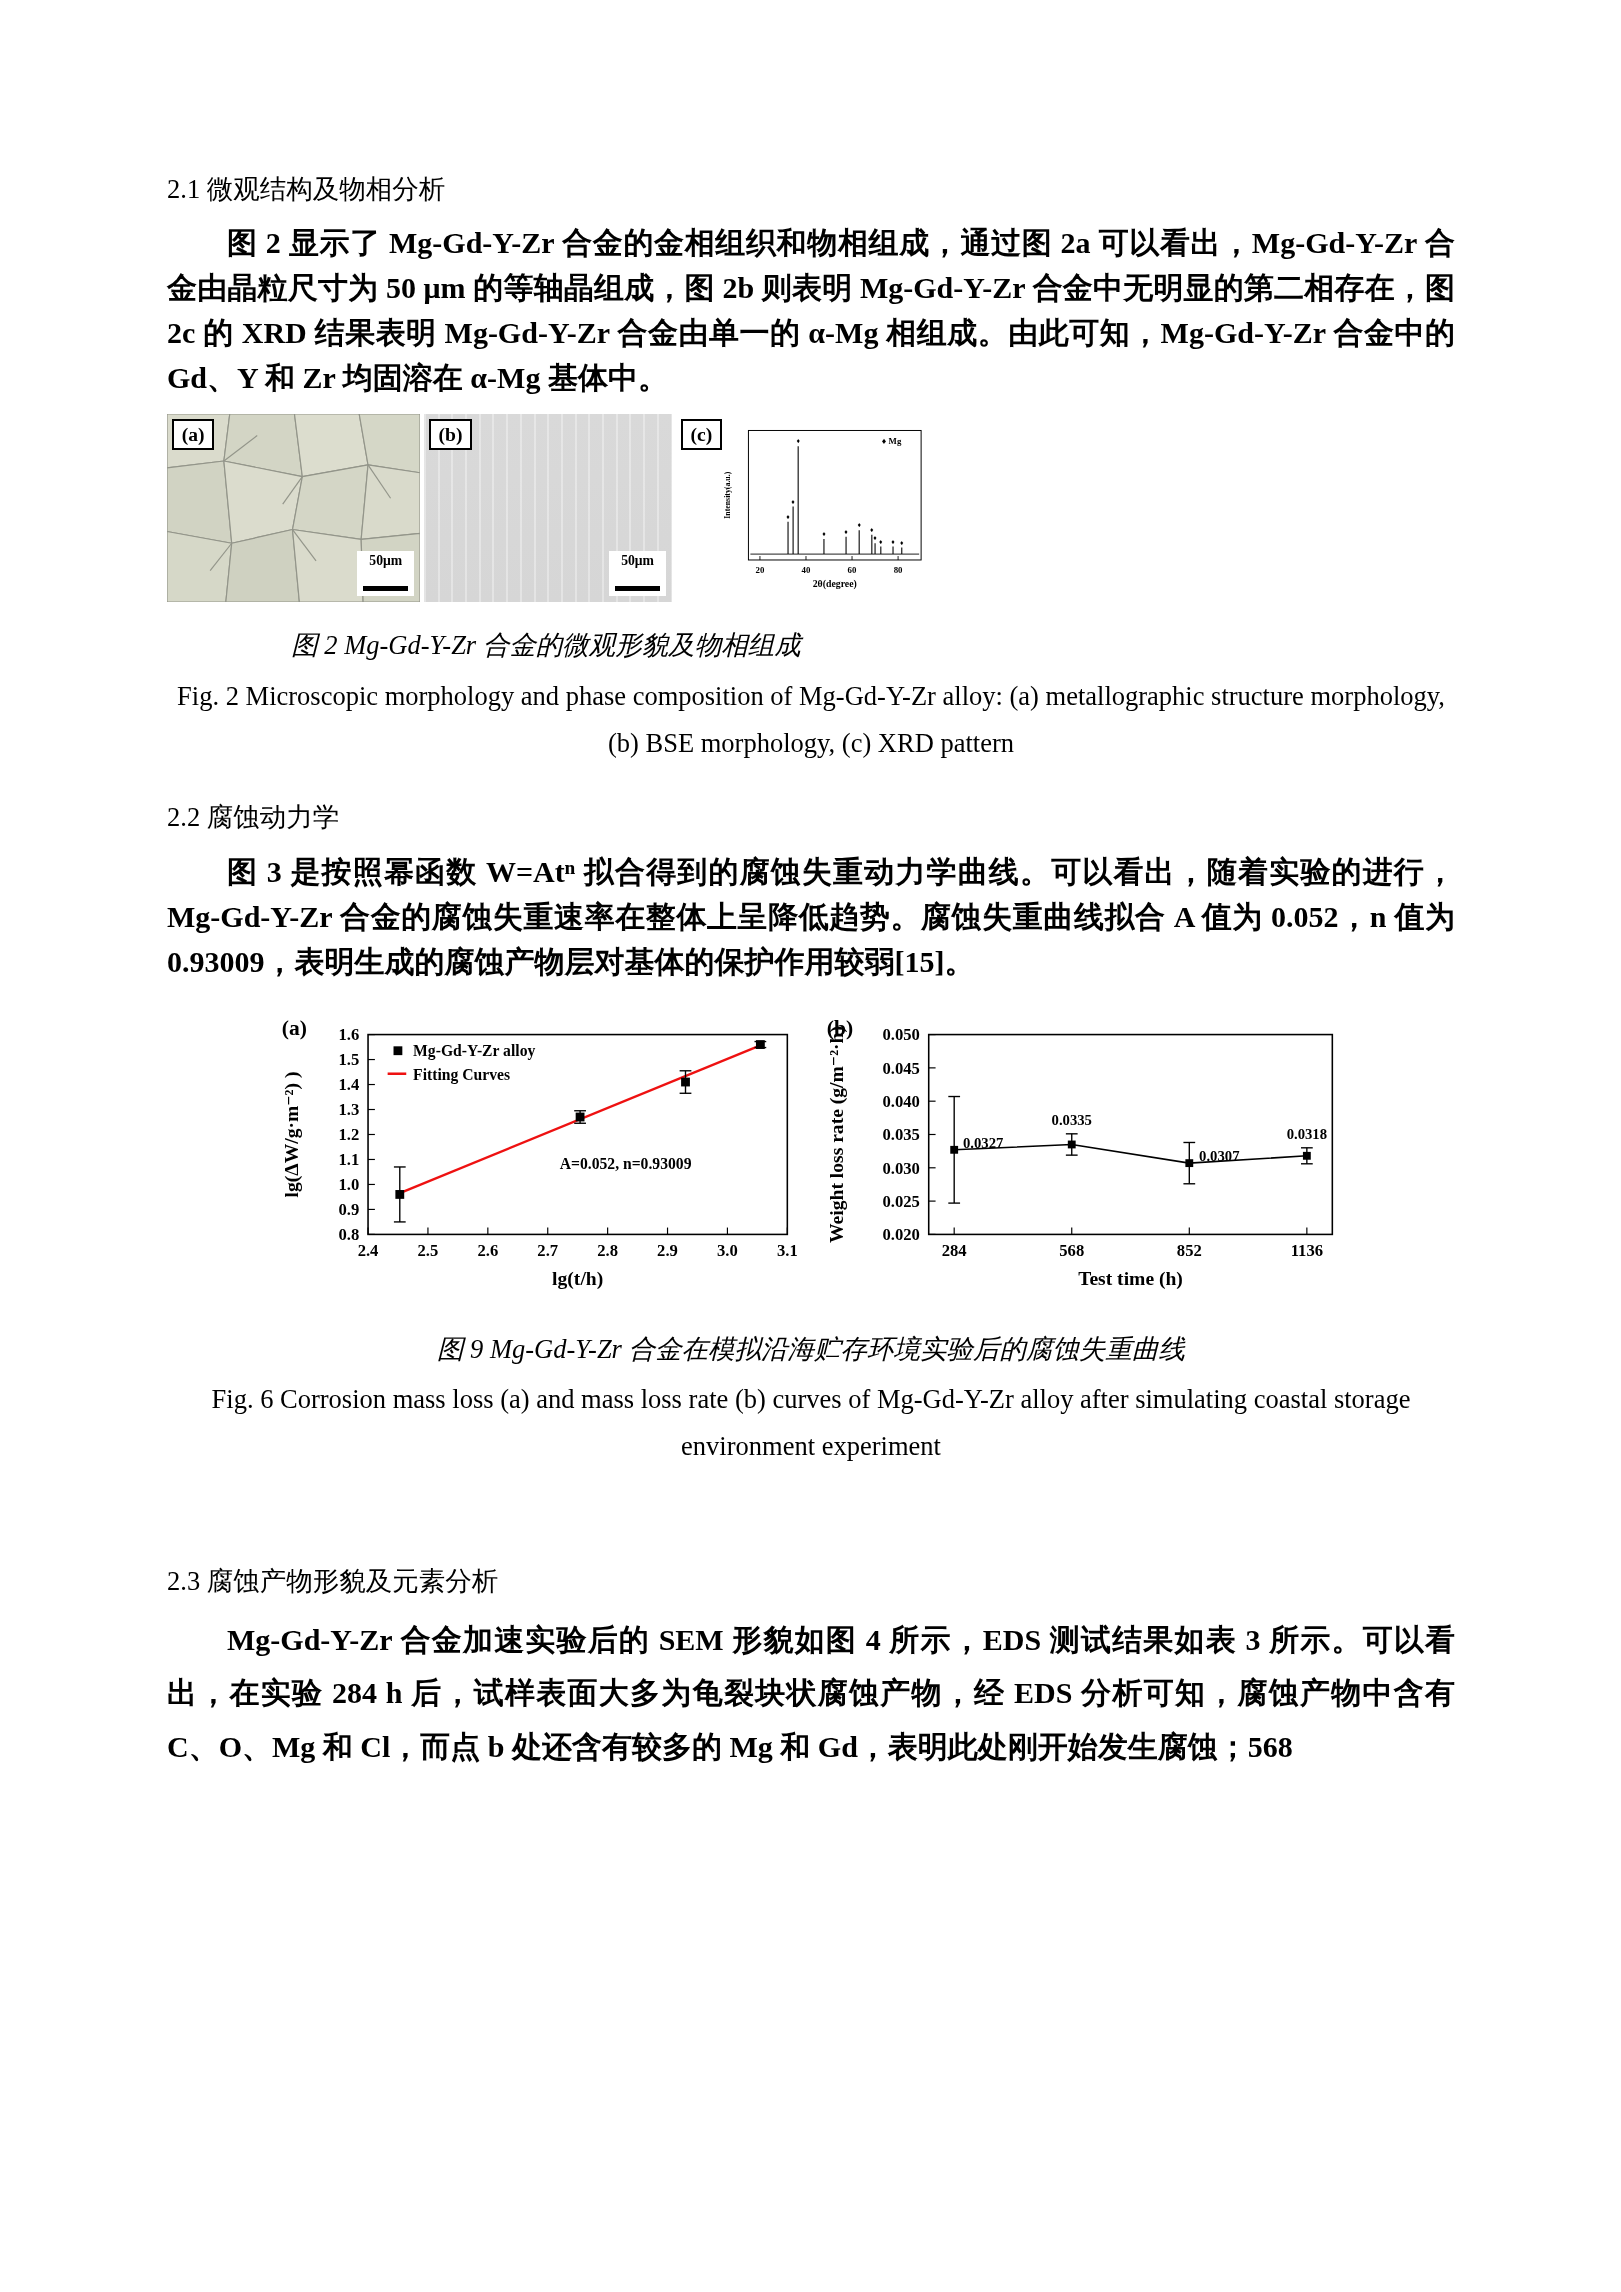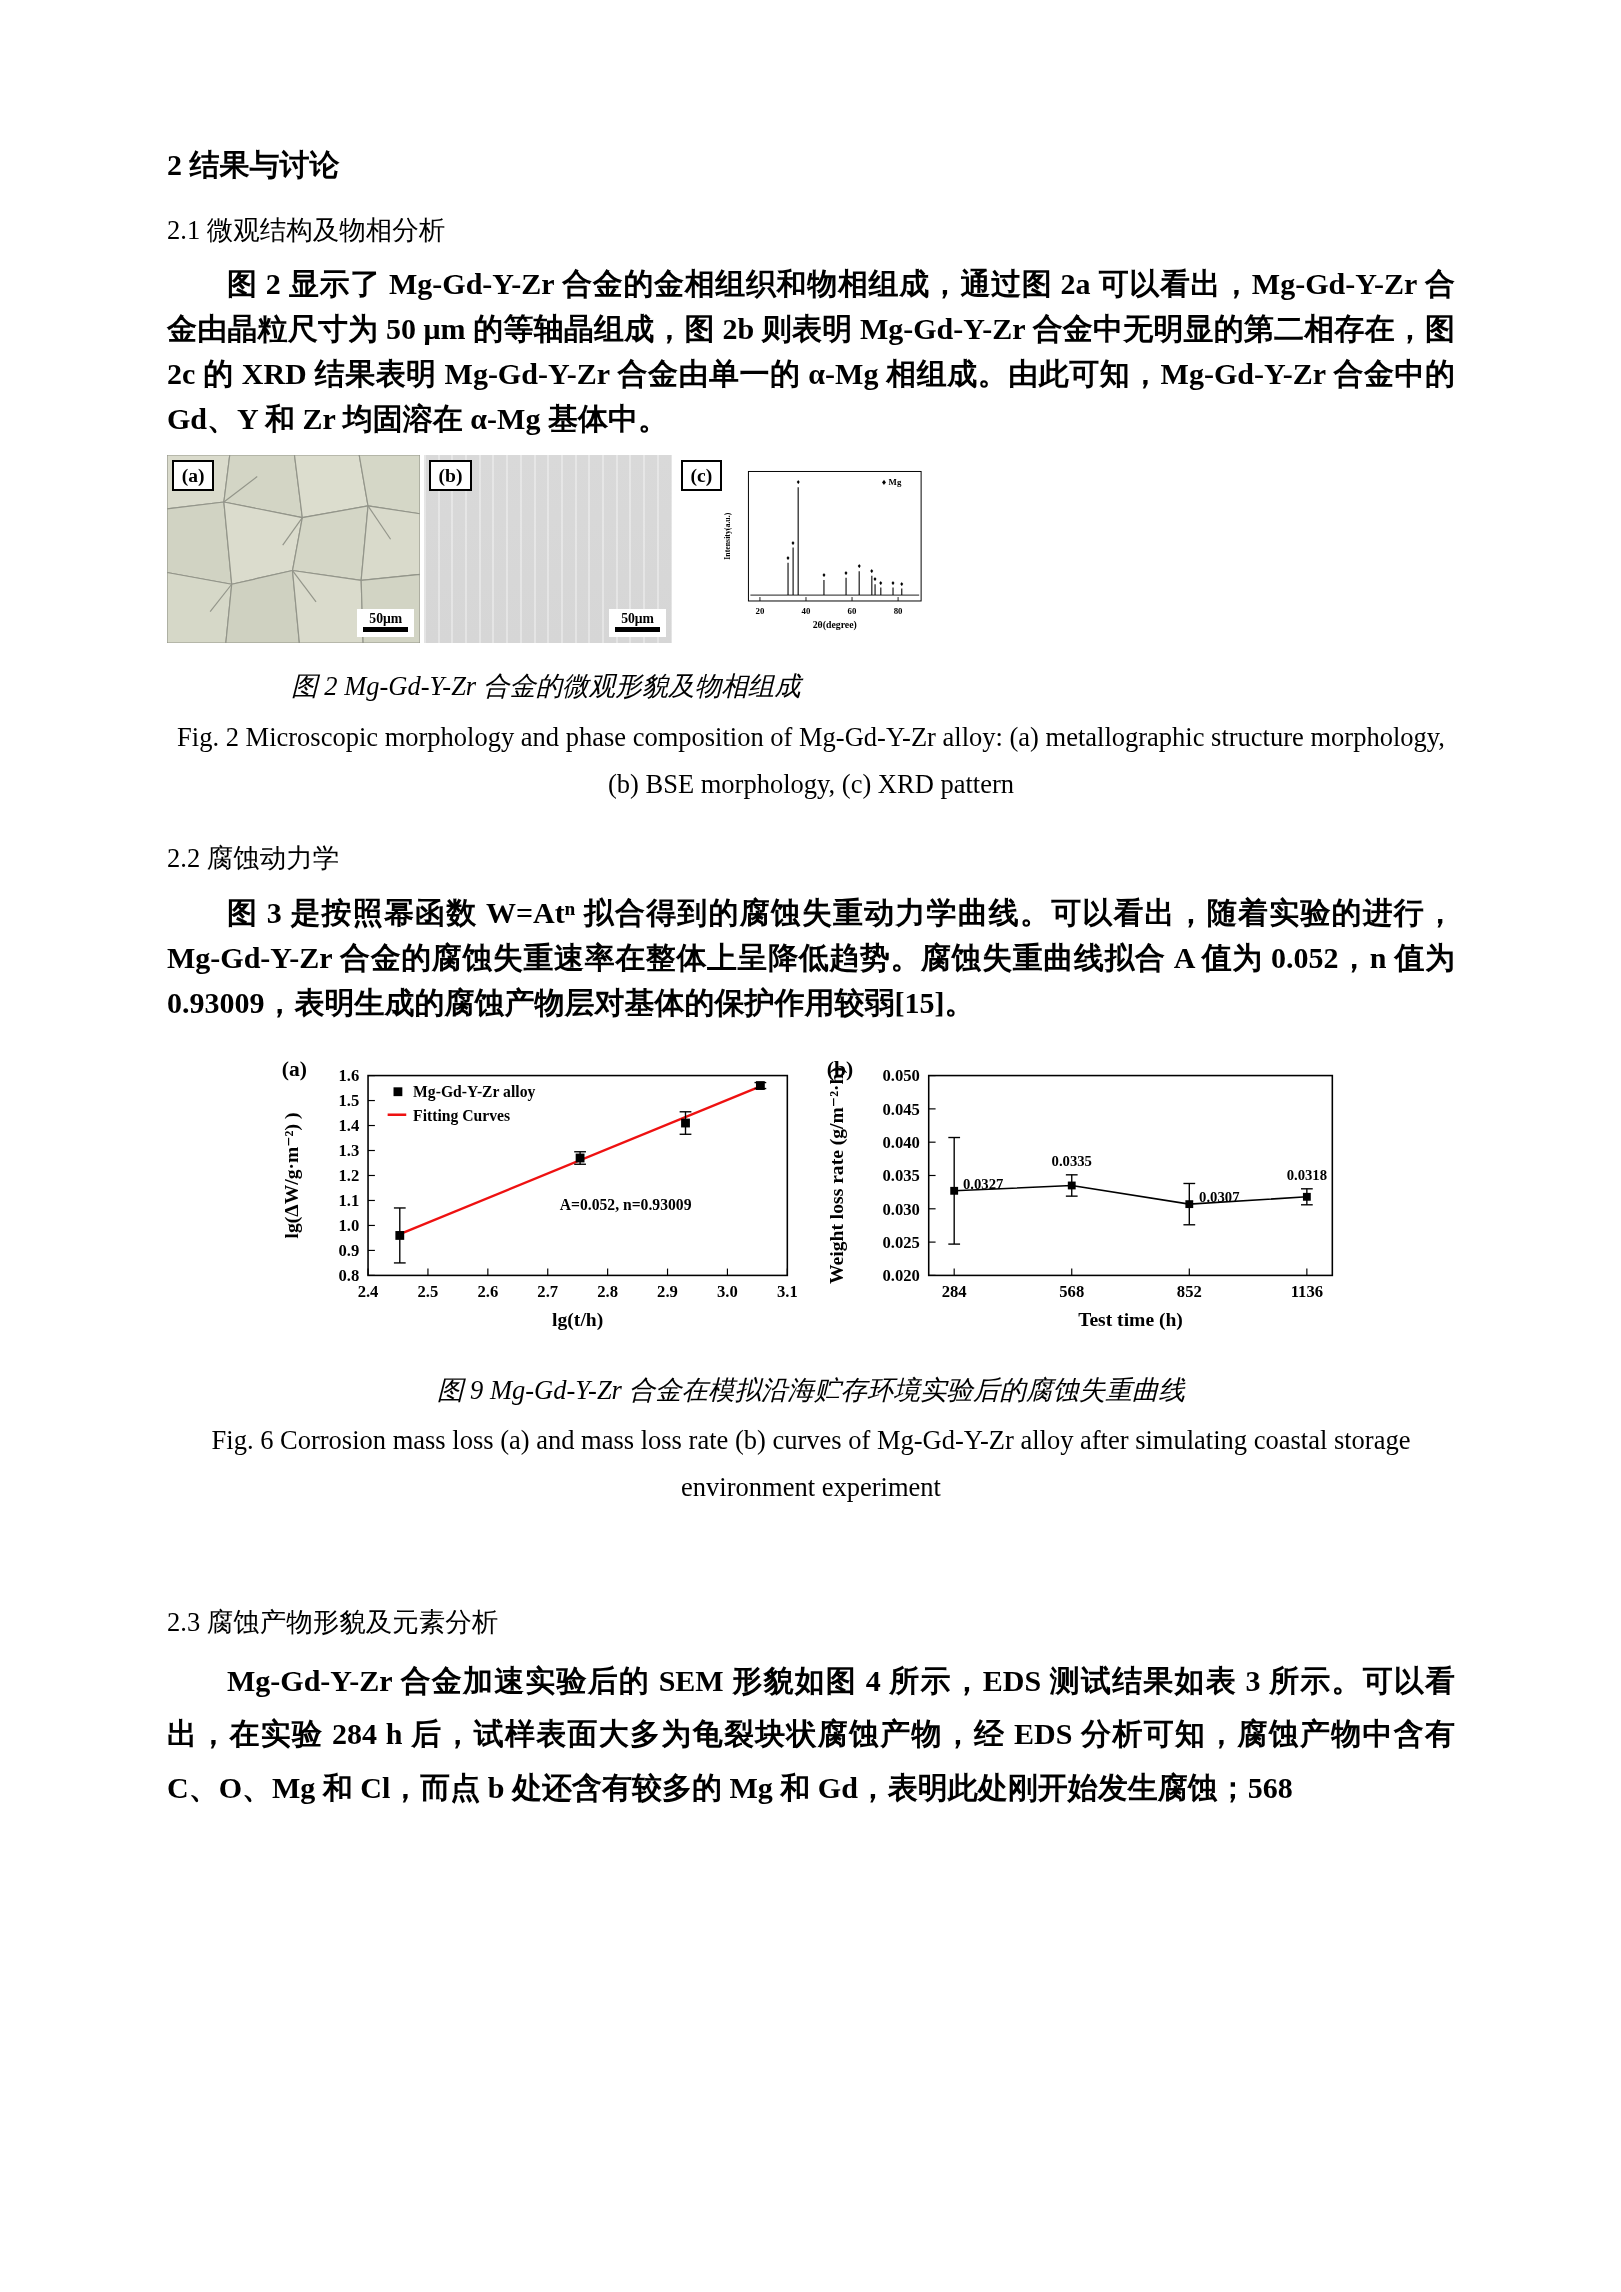--- a/index.html
+++ b/index.html
@@ -23,21 +23,21 @@
       repeating-linear-gradient(90deg, rgba(255,255,255,.35) 0 2px, rgba(0,0,0,0) 2px 13.7px),
       linear-gradient(#d9d9d9,#d6d6d6);
   }
   .panel-c{width:253px;background:#ffffff;}
   .plabel{
     position:absolute;top:4.9px;left:4.9px;background:#fff;border:2px solid #000;
     font-weight:bold;font-size:19.6px;padding:0 7.8px;line-height:27.4px;
   }
   .sb{position:absolute;right:5.9px;bottom:5.9px;background:#fff;
       display:flex;flex-direction:column;align-items:center;
-      padding:2px 5.9px 4.9px 5.9px;gap:1px;}
+      padding:2px 5.9px 4.9px 5.9px;gap:18px;}
   .sb .sbtext{font-size:13.7px;font-weight:bold;line-height:15.7px;}
   .sb .bar{width:45px;height:4.9px;background:#000;}
   .grainsvg{position:absolute;inset:0;width:100%;height:100%;}
   .xrdsvg{position:absolute;top:5.9px;right:2px;width:208px;height:174px;}
   
   .cap-cn{font-size:26.5px;text-align:center;margin-top:25.5px;font-style:italic;}
   .fig2 .cap-cn{width:758px;}
   .cap-en{font-size:26.5px;text-align:center;line-height:1.75;margin-top:9.8px;}
   
   .fig3-charts{display:flex;justify-content:center;gap:15.7px;margin-top:27.4px;}
@@ -48,21 +48,20 @@
   .ax{font-size:20px;font-weight:bold;}
   .lg{font-size:16px;font-weight:bold;}
   .pl{font-size:15px;font-weight:bold;}
   .pn{font-size:22px;font-weight:bold;}
 </style>
 </head>
 <body>
 
 <div class="page">
 
-  <h1 class="sec">2 结果与讨论</h1>
 
   <h2 class="sub">2.1 微观结构及物相分析</h2>
   <p class="body">图 2 显示了 Mg-Gd-Y-Zr 合金的金相组织和物相组成，通过图 2a 可以看出，Mg-Gd-Y-Zr 合金由晶粒尺寸为 50 μm 的等轴晶组成，图 2b 则表明 Mg-Gd-Y-Zr 合金中无明显的第二相存在，图 2c 的 XRD 结果表明 Mg-Gd-Y-Zr 合金由单一的 α-Mg 相组成。由此可知，Mg-Gd-Y-Zr 合金中的 Gd、Y 和 Zr 均固溶在 α-Mg 基体中。</p>
 
   <figure class="fig2">
     <div class="fig2-panels">
 
       <div class="panel panel-a">
         <svg class="grainsvg" viewBox="0 0 258 192" preserveAspectRatio="none">
           <g stroke="#93958a" stroke-width="1.2" stroke-linejoin="round">

